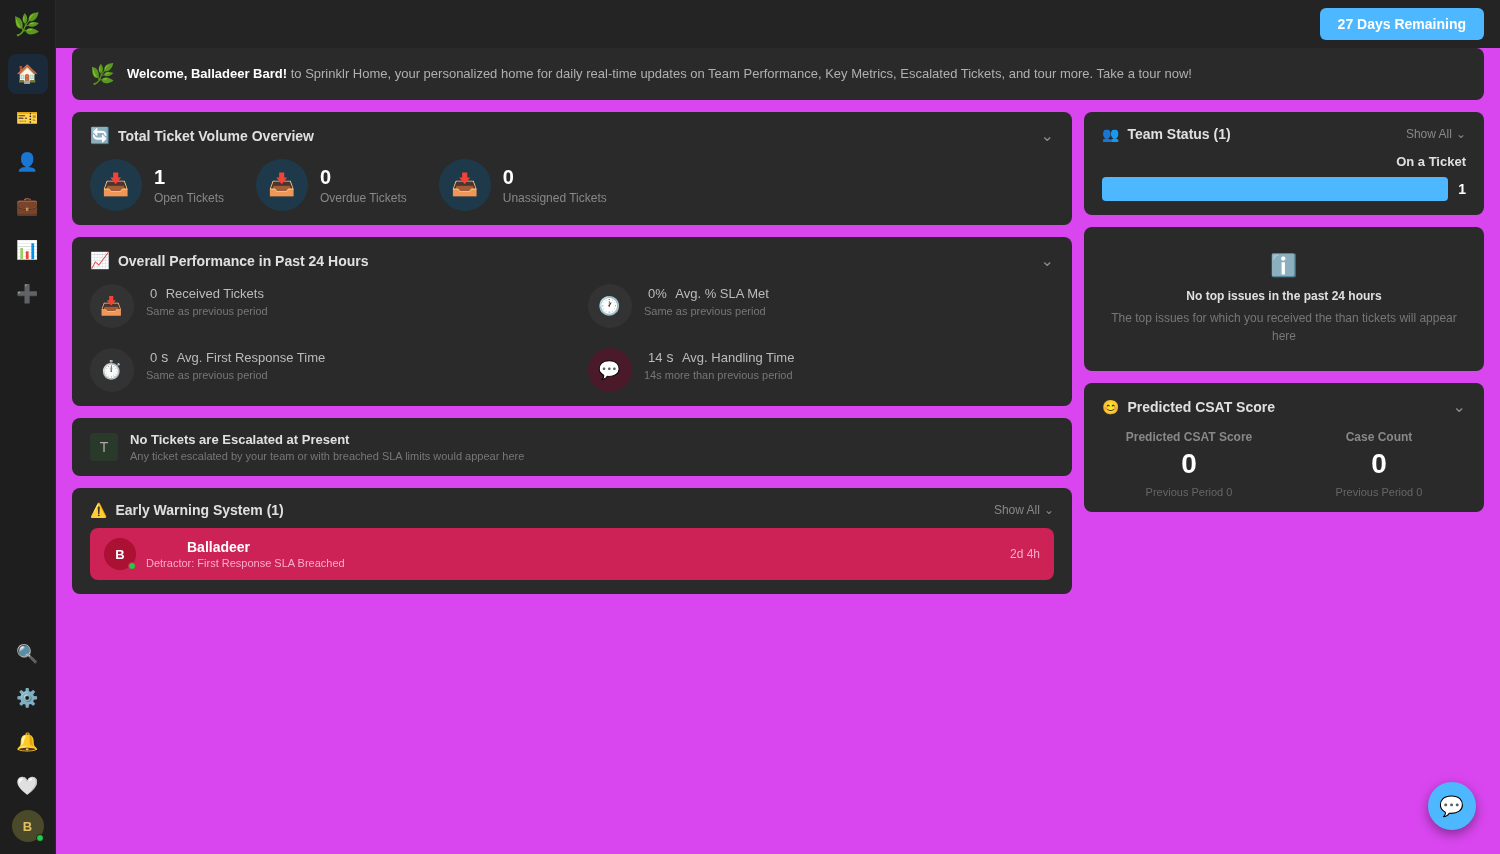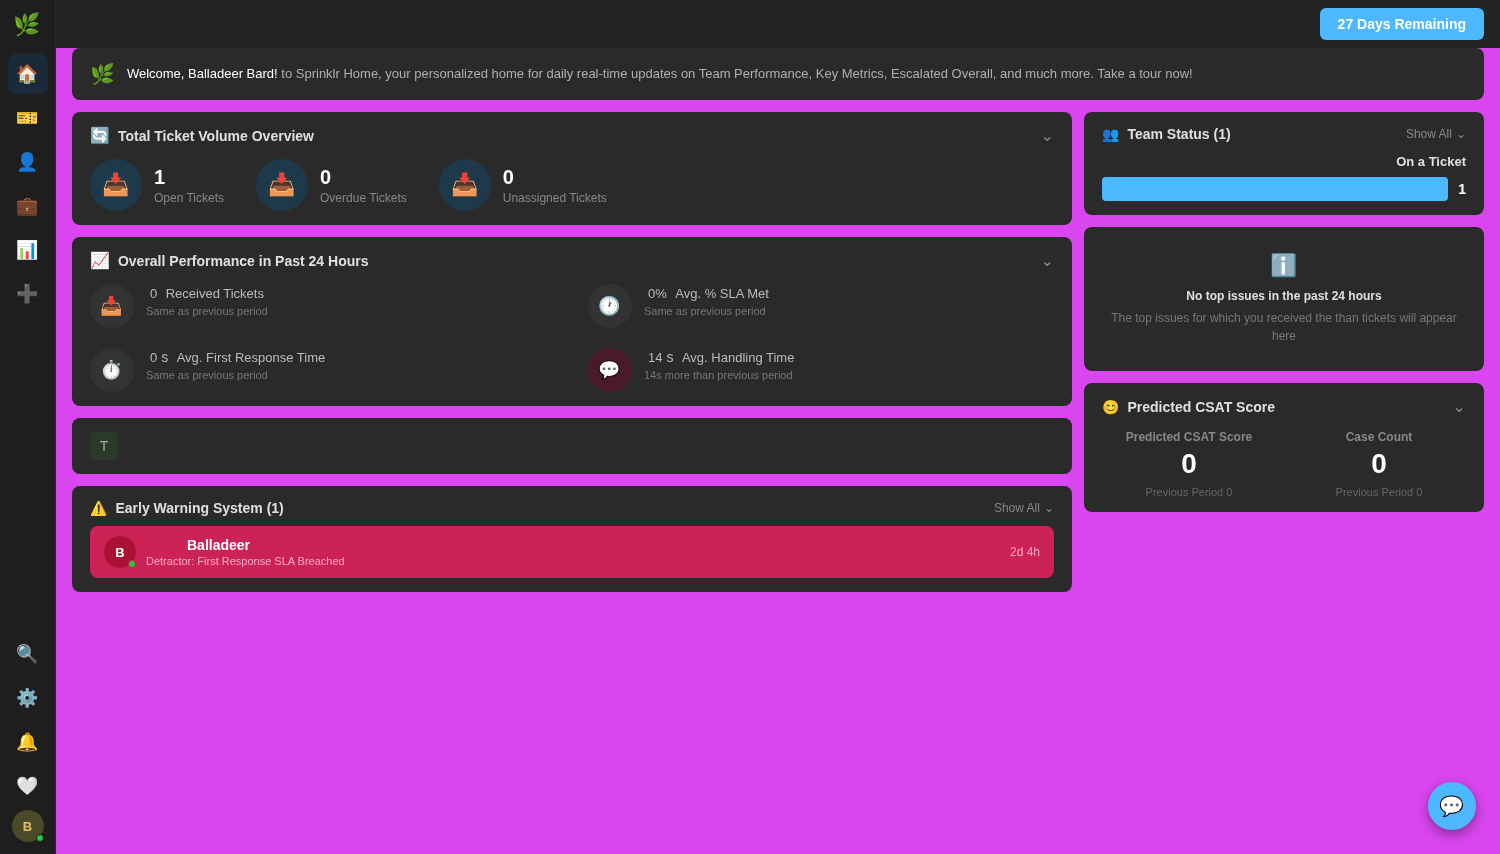--- a/index.html
+++ b/index.html
@@ -116,21 +116,21 @@
     .welcome-banner {
       background: #2a2a2a;
       border-radius: 8px;
       padding: 14px 18px;
       display: flex;
       align-items: center;
       gap: 12px;
     }
     .welcome-icon { font-size: 20px; color: #4db8ff; flex-shrink: 0; }
     .welcome-text { font-size: 13px; color: #b0b0b0; line-height: 1.5; }
-    .welcome-text strong { color: #fff; font-weight: 400; }
+    .welcome-text strong { color: #fff; font-weight: 700; }
 
     
     .two-col {
       display: flex;
       gap: 12px;
       flex: 1;
     }
     .left-col {
       flex: 1;
       display: flex;
@@ -456,21 +456,21 @@
   <div class="topbar">
     <button class="trial-btn">27 Days Remaining</button>
   </div>
 
   <div class="content">
 
     <div class="welcome-banner">
       <span class="welcome-icon">🌿</span>
       <div class="welcome-text">
         <strong>Welcome, Balladeer Bard!</strong>
-        <span> to Sprinklr Home, your personalized home for daily real-time updates on Team Performance, Key Metrics, Escalated Overall, and much more. Take a tour now!</span>
+        <span> to Sprinklr Home, your personalized home for daily real-time updates on Team Performance, Key Metrics, Escalated Tickets, and tour more. Take a tour now!</span>
       </div>
     </div>
 
     <div class="two-col">
 
       <div class="left-col">
 
         <div class="card">
           <div class="card-header">
             <div class="card-title">
@@ -555,20 +555,24 @@
                   <span>Avg. Handling Time</span>
                 </div>
                 <div class="perf-sub">14s more than previous period</div>
               </div>
             </div>
           </div>
         </div>
 
         <div class="escalated-card">
           <div class="escalated-icon">T</div>
+          <div class="escalated-text">
+            <h3>No Tickets are Escalated at Present</h3>
+            <p>Any ticket escalated by your team or with breached SLA limits would appear here</p>
+          </div>
         </div>
 
         <div class="card">
           <div class="ews-header">
             <div class="ews-title">
               <span>⚠️</span>
               <span>Early Warning System (1)</span>
             </div>
             <div class="show-all-btn">
               <span>Show All</span>

